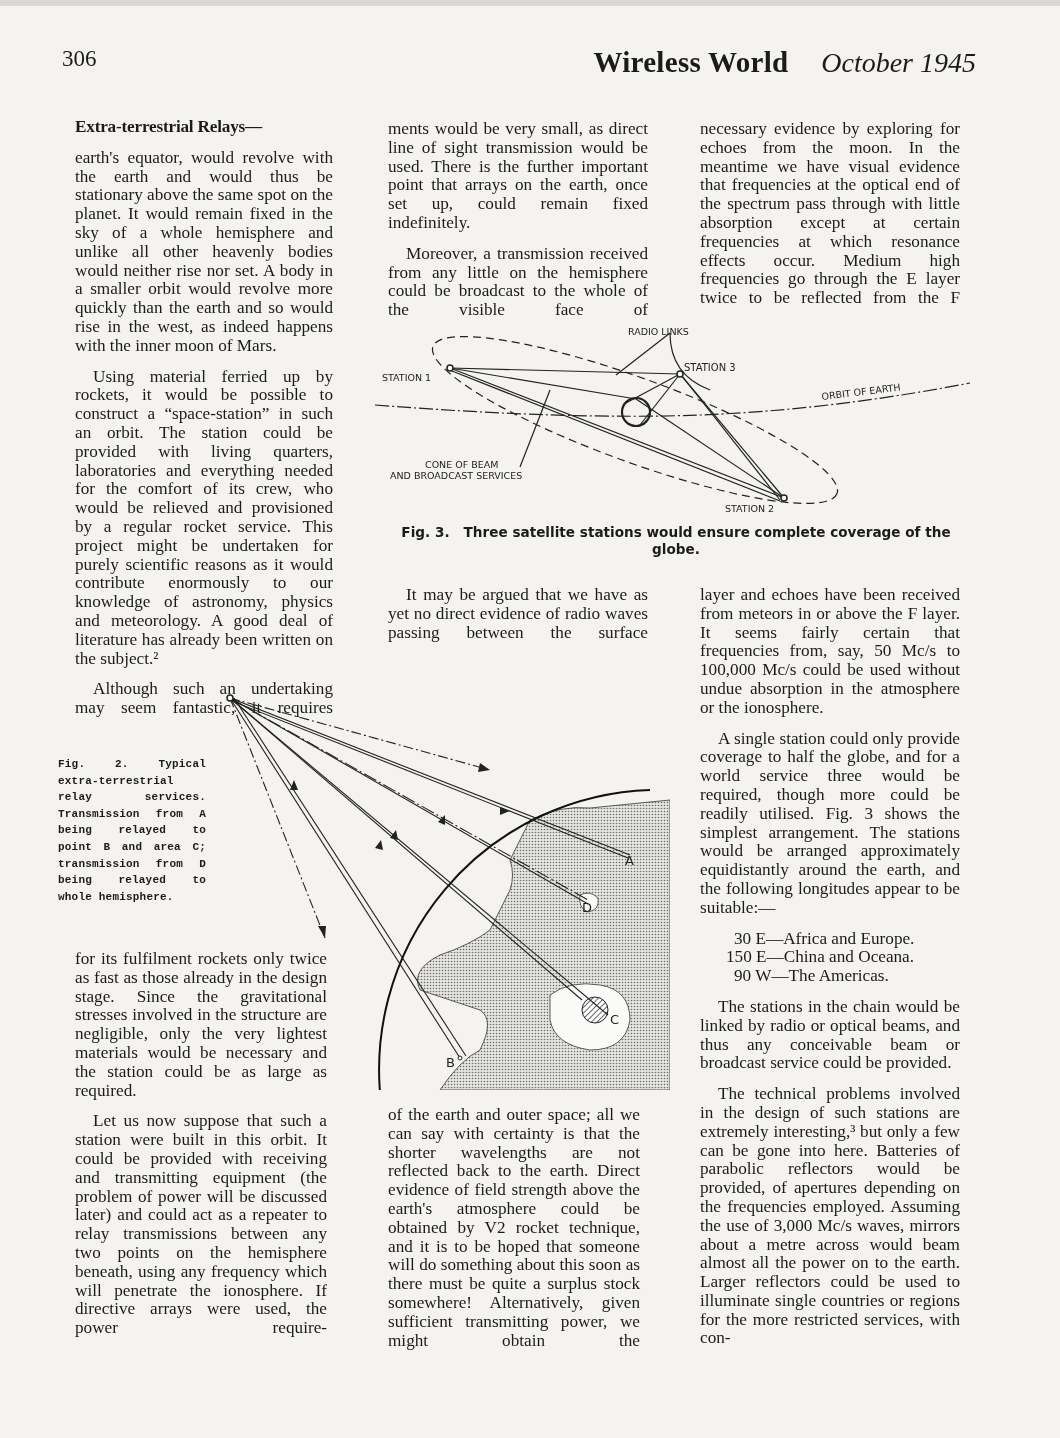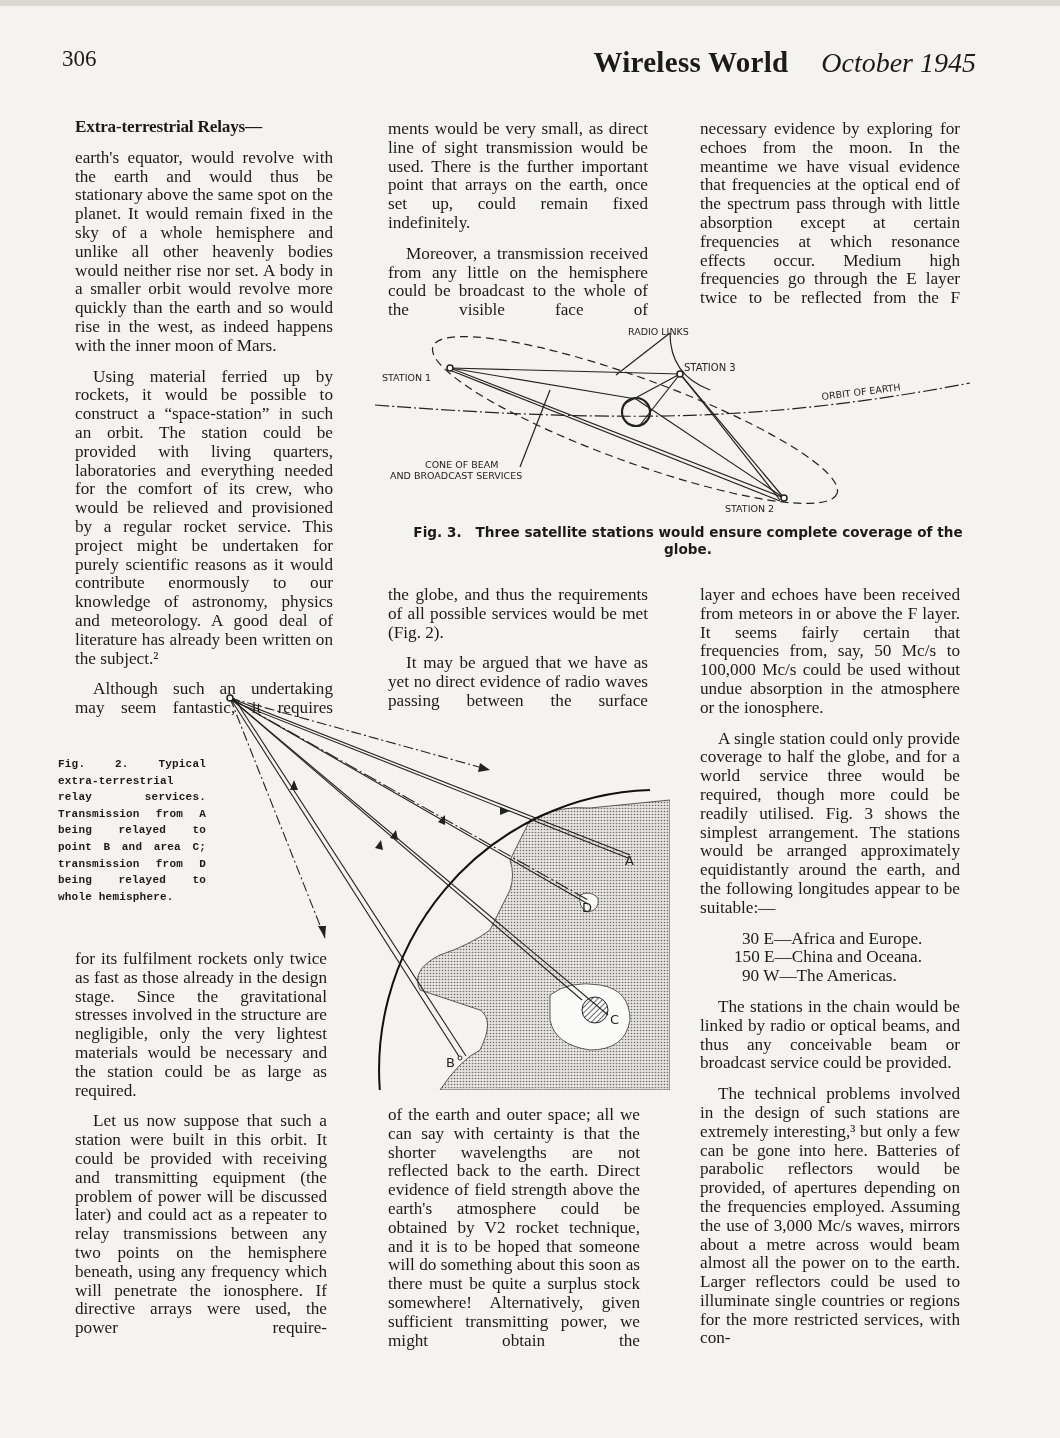--- a/index.html
+++ b/index.html
@@ -15,23 +15,23 @@
   .col { position:absolute; font-family:"Liberation Serif", serif; font-size:17.2px; line-height:18.8px; text-align:justify; }
   .col p { margin:12px; }
   .col p.ind { text-indent:18px; }
   .col p.nolast { text-align-last:justify; }
   .head-bold { font-weight:bold; font-family:"Liberation Serif", serif; letter-spacing:-0.2px; }
   .col-a { left:63px; width:282px; }
   .col-b { left:376px; width:284px; }
   .col-c { left:688px; width:284px; }
   .caption2 { position:absolute; left:58px; top:756px; width:148px; font-family:Liberation Mono, monospace; font-weight:bold; font-size:11px; line-height:16.6px; letter-spacing:0.2px; }
   .caption2 p{margin:0; text-align:justify;}
-  .caption3 { position:absolute; left:388px; top:524px; width:600px; text-align:center; font-family:"DejaVu Sans", sans-serif; font-weight:bold; font-size:13.6px; line-height:17px; }
+  .caption3 { position:absolute; left:376px; top:524px; width:600px; text-align:center; font-family:"DejaVu Sans", sans-serif; font-weight:bold; font-size:13.6px; line-height:17px; }
   .caption3 .fig { margin-right:14px; }
-  .list { margin:8px; padding:0; list-style:none; }
+  .list { margin:0; padding:0; list-style:none; }
   .list li { text-align:left; }
   svg text { font-family:"DejaVu Sans", sans-serif; }
 </style>
 </head>
 <body>
 
 <div class="page-edge"></div>
 
 <div class="folio">306</div>
 <div class="masthead">
@@ -90,21 +90,20 @@
   <text x="355" y="197" font-size="9.5" fill="#222">STATION 2</text>
   <text x="452" y="85" font-size="9.5" fill="#222" transform="rotate(-7 452 85)">ORBIT OF EARTH</text>
   <text x="55" y="153" font-size="9.5" fill="#222">CONE OF BEAM</text>
   <text x="20" y="164" font-size="9.5" fill="#222">AND BROADCAST SERVICES</text>
 </svg>
 <div class="caption3">
   <span class="fig">Fig. 3.</span><span>Three satellite stations would ensure complete coverage of the globe.</span>
 </div>
 
 <div class="col col-b" style="top:574px;">
-  <p>the globe, and thus the requirements of all possible services would be met (Fig. 2).</p>
   <p class="ind nolast">It may be argued that we have as yet no direct evidence of radio waves passing between the surface</p>
 </div>
 
 <div class="col col-c" style="top:574px;">
   <p>layer and echoes have been received from meteors in or above the F layer. It seems fairly certain that frequencies from, say, 50 Mc/s to 100,000 Mc/s could be used without undue absorption in the atmosphere or the ionosphere.</p>
   <p class="ind">A single station could only provide coverage to half the globe, and for a world service three would be required, though more could be readily utilised. Fig. 3 shows the simplest arrangement. The stations would be arranged approximately equidistantly around the earth, and the following longitudes appear to be suitable:—</p>
   <ul class="list">
     <li style="padding-left:46px">30 E—Africa and Europe.</li>
     <li style="padding-left:38px">150 E—China and Oceana.</li>
     <li style="padding-left:46px">90 W—The Americas.</li>

